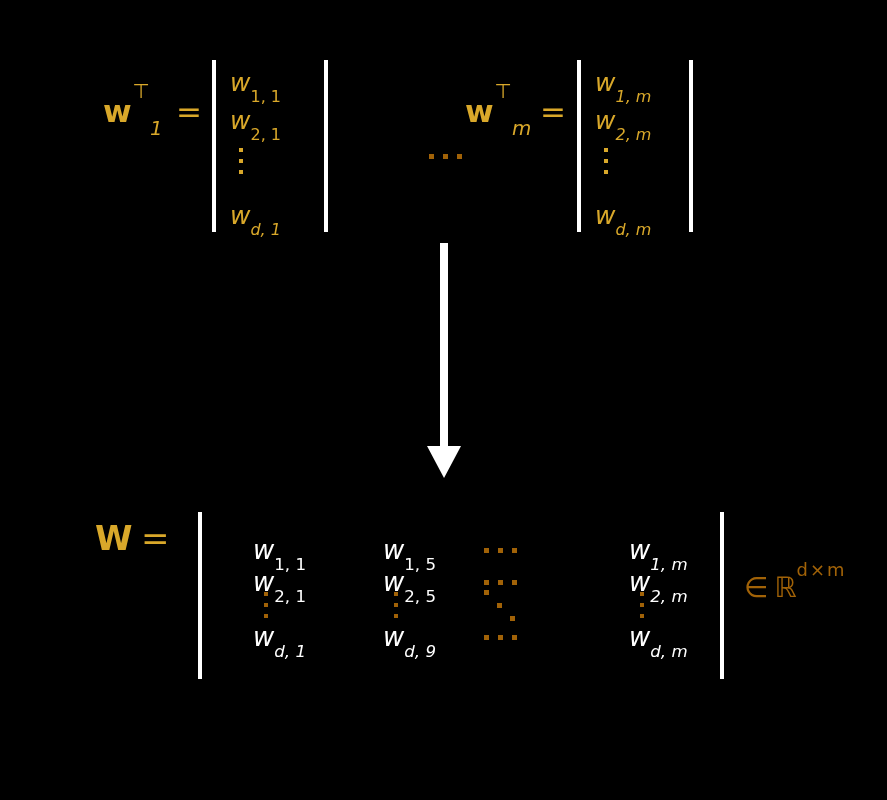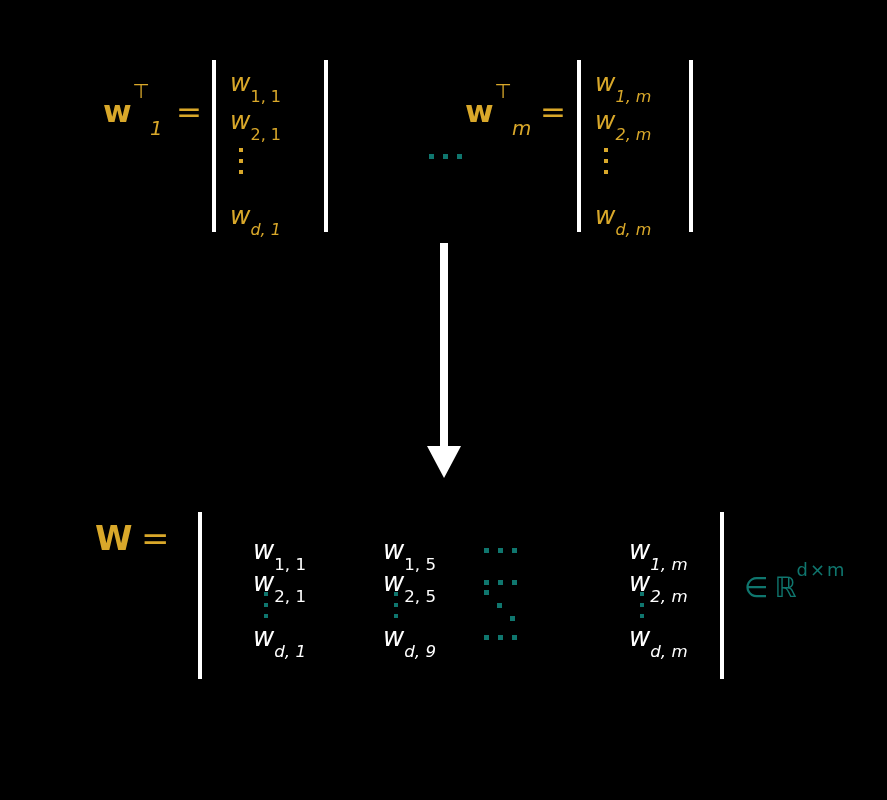--- a/index.html
+++ b/index.html
@@ -42,21 +42,21 @@
     font-style: normal;
     font-size: 0.64em;
     line-height: 0;
     position: relative;
   }
   sub { bottom: -0.30em; }
   sup { top: -0.62em; }
   sub.it, sup.it { font-style: italic; }
 
   .gold { color: #d9a82a; }
-  .white { color: #0f766e; }
+  .white { color: #a16207; }
 
   
   .bar {
     position: absolute;
     background: #ffffff;
     width: 4px;
     border-radius: 0;
   }
 
   

